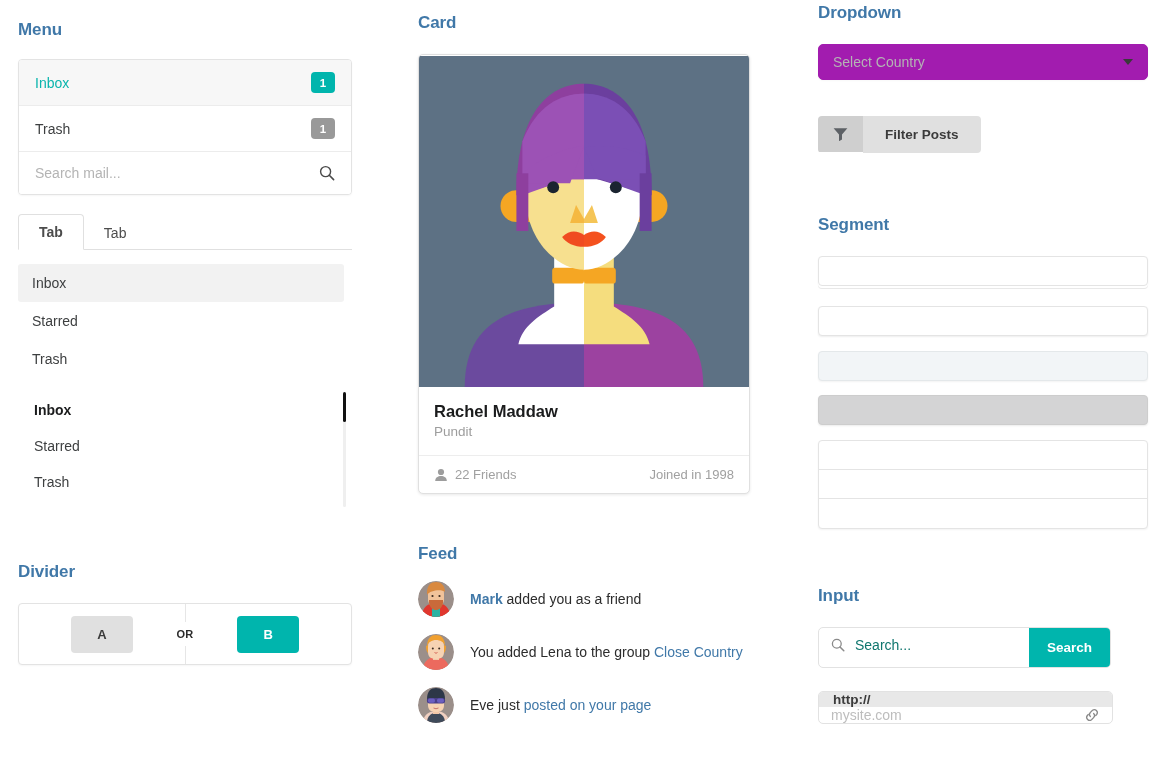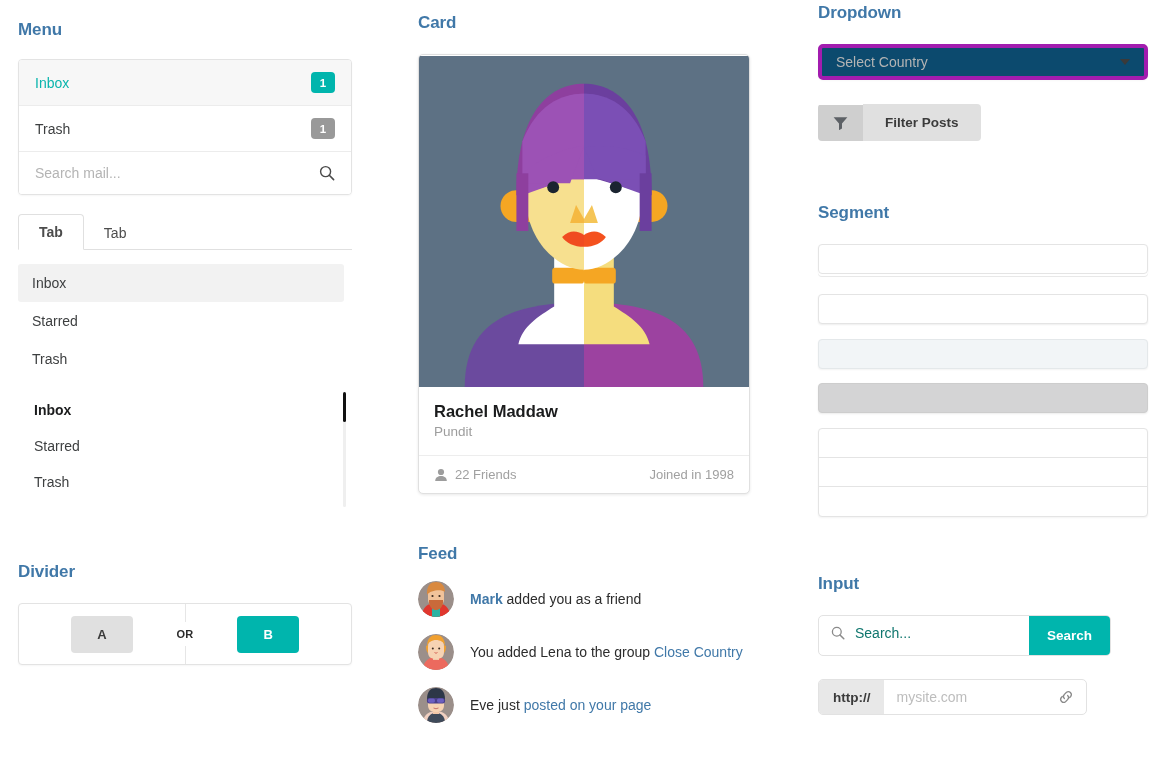--- a/index.html
+++ b/index.html
@@ -165,39 +165,39 @@
 
   
   .feed-row { display: flex; align-items: center; gap: 16px; margin-top: 17px; }
   .feed-av { width: 36px; height: 36px; border-radius: 50%; flex: 0 0 36px; display:block; }
   .feed-txt { font-size: 14px; color: #2c2c2c; }
   .lnk { color: #4078a8; font-weight: bold; }
   .lnk.plainw { font-weight: normal; }
 
   
   .dropdown {
-    border: 4px solid #a21caf;
+    border: 1px solid #a21caf;
     border-radius: 5px;
-    background: #0c4a6e;
+    background: #a21caf;
     height: 36px;
     display: flex; align-items: center; justify-content: space-between;
     padding: 0 14px;
     font-size: 14px; color: #b4b4b4;
     box-shadow: 0 1px 2px rgba(0,0,0,.03);
   }
   .caret {
     width: 0; height: 0;
     border-left: 5px solid transparent;
     border-right: 5px solid transparent;
     border-top: 6px solid #3a3a3a;
   }
   .filter-btn {
-    display: inline-flex; align-items: center;
+    display: inline-flex; align-items: flex-start;
     border-radius: 4px; overflow: hidden;
-    margin-top: 24px; cursor: pointer;
+    margin-top: 36px; cursor: pointer;
   }
   .filter-ico {
     background: #cfcfcf; padding: 11px 15px;
     display: flex; align-items: center;
   }
   .filter-lbl {
     background: #e0e0e0; color: #3b3b3b;
     font-size: 13.5px; font-weight: bold;
     padding: 11px 22px; display: flex; align-items: center;
   }
@@ -237,22 +237,23 @@
   .inp-field .ph { font-size: 14px; color: #0f766e; }
   .inp-btn {
     background: #00b5ad; color: #fff;
     font-size: 13.5px; font-weight: bold;
     display: flex; align-items: center;
     padding: 12px 18px; cursor: pointer;
   }
   .inp-labeled {
     display: flex; align-items: stretch;
     border: 1px solid #e2e2e2; border-radius: 5px;
-    overflow: hidden; width: 269px; margin-top: 23px;
-    background: #fff;
+    overflow: hidden; width: 295px; margin-top: 23px;
+    background: #fff;
+    flex-direction: column;
   }
   .inp-pre {
     background: #e8e8e8; color: #3b3b3b;
     font-size: 13.5px; font-weight: bold;
     display: flex; align-items: center; padding: 0 14px;
   }
   .inp-rest {
     flex: 1; display: flex; align-items: center;
     justify-content: space-between; padding: 0 12px; height: 34px;
   }

